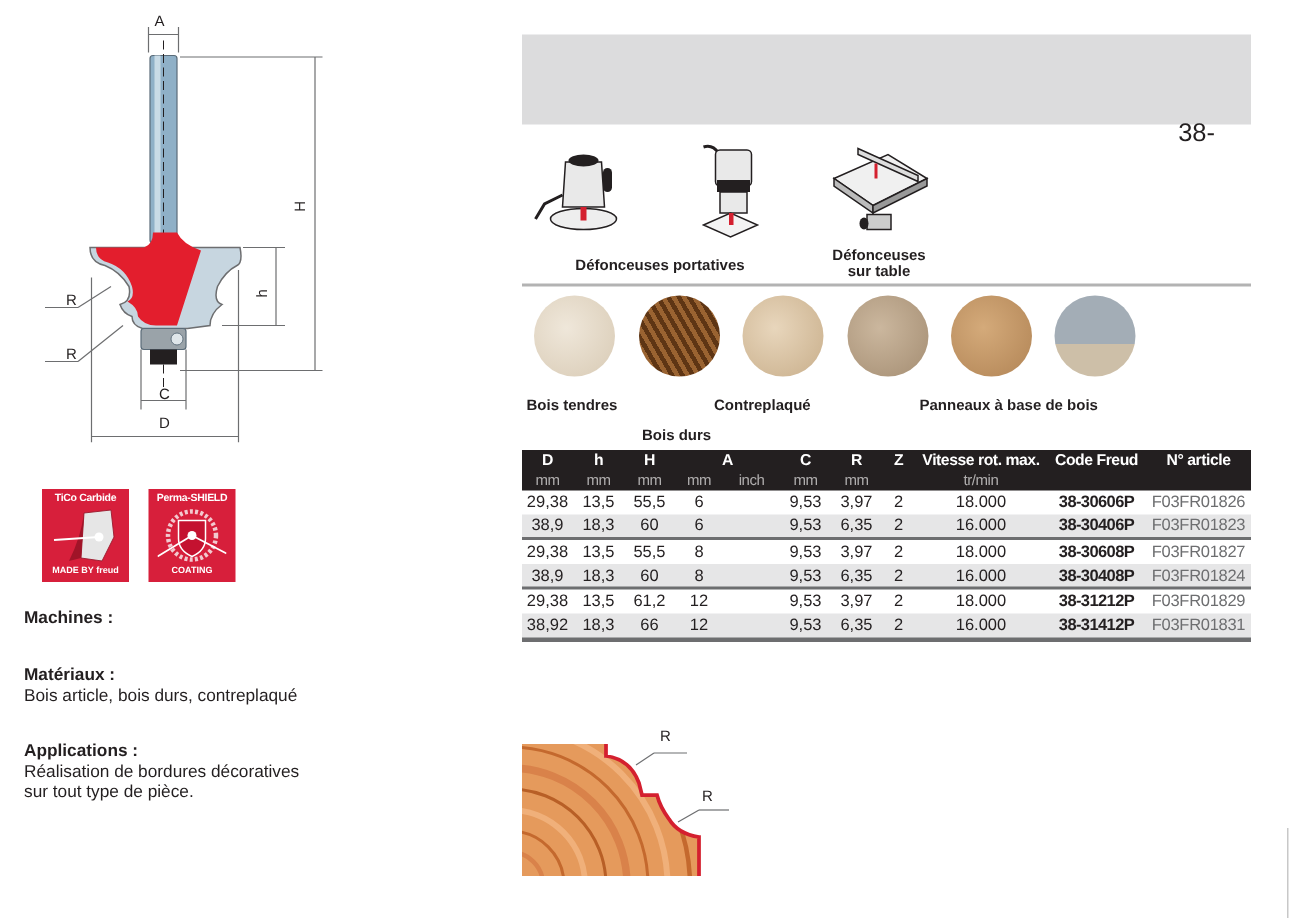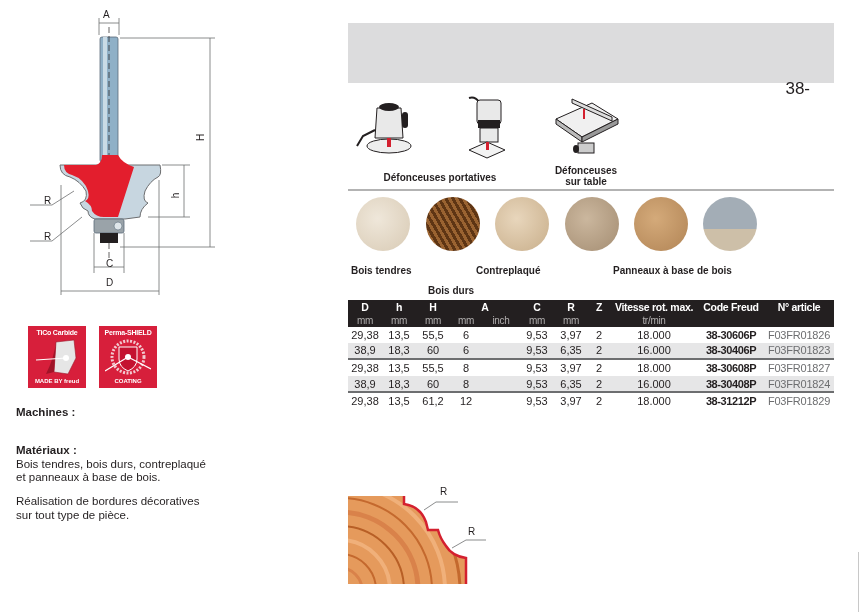--- a/index.html
+++ b/index.html
@@ -235,20 +235,33 @@
     <td>61,2</td>
     <td>12</td>
     <td></td>
     <td>9,53</td>
     <td>3,97</td>
     <td>2</td>
     <td>18.000</td>
     <td class="code">38-31212P</td>
     <td class="art">F03FR01829</td>
   </tr>
+  <tr class="alt last">
+    <td>38,92</td>
+    <td>18,3</td>
+    <td>66</td>
+    <td>12</td>
+    <td></td>
+    <td>9,53</td>
+    <td>6,35</td>
+    <td>2</td>
+    <td>16.000</td>
+    <td class="code">38-31412P</td>
+    <td class="art">F03FR01831</td>
+  </tr>
 </tbody>
   </table>
 
 <div class="badge" style="left:28px;top:326px;">
   <div class="top">TiCo Carbide</div>
   <svg style="position:absolute;left:6px;top:12px;" width="46" height="38" viewBox="0 0 46 38">
     <path d="M22 4 L40 2 L42 20 L34 36 L20 34 Z" fill="#e6e6e6" stroke="#9a1a2c" stroke-width="0.6"></path>
     <path d="M12 36 Q20 20 22 4 L20 34 Z" fill="#a01428"></path>
     <line x1="2" y1="22" x2="32" y2="20" stroke="#fff" stroke-width="1.2"></line>
     <circle cx="32" cy="20" r="3" fill="#fff"></circle>
@@ -265,24 +278,24 @@
     <circle cx="23" cy="20" r="3" fill="#fff"></circle>
   </svg>
   <div class="bot">COATING</div>
 </div>
 
 <div class="abs desc" style="top:406px;">
   <div class="h">Machines :</div>
 </div>
 <div class="abs desc" style="top:444px;">
   <div class="h">Matériaux :</div>
-  <div>Bois tendres, bois durs, contreplaqué</div>
-  <div>et panneaux à base de bois.</div>
+  <div>Bois article, bois durs, contreplaqué</div>
 </div>
 <div class="abs desc" style="top:495px;">
+  <div class="h">Applications :</div>
   <div>Réalisation de bordures décoratives</div>
   <div>sur tout type de pièce.</div>
 </div>
 
 <svg class="abs" style="left:340px;top:480px;" width="150" height="110" viewBox="0 0 150 110">
   <defs>
     <clipPath id="woodclip">
       <path d="M8 16 L64 16 L64 24 Q80 26 86 42 L88 50 L98 50 Q100 58 106 66 Q112 76 126 78 L126 104 L8 104 Z"></path>
     </clipPath>
   </defs>

